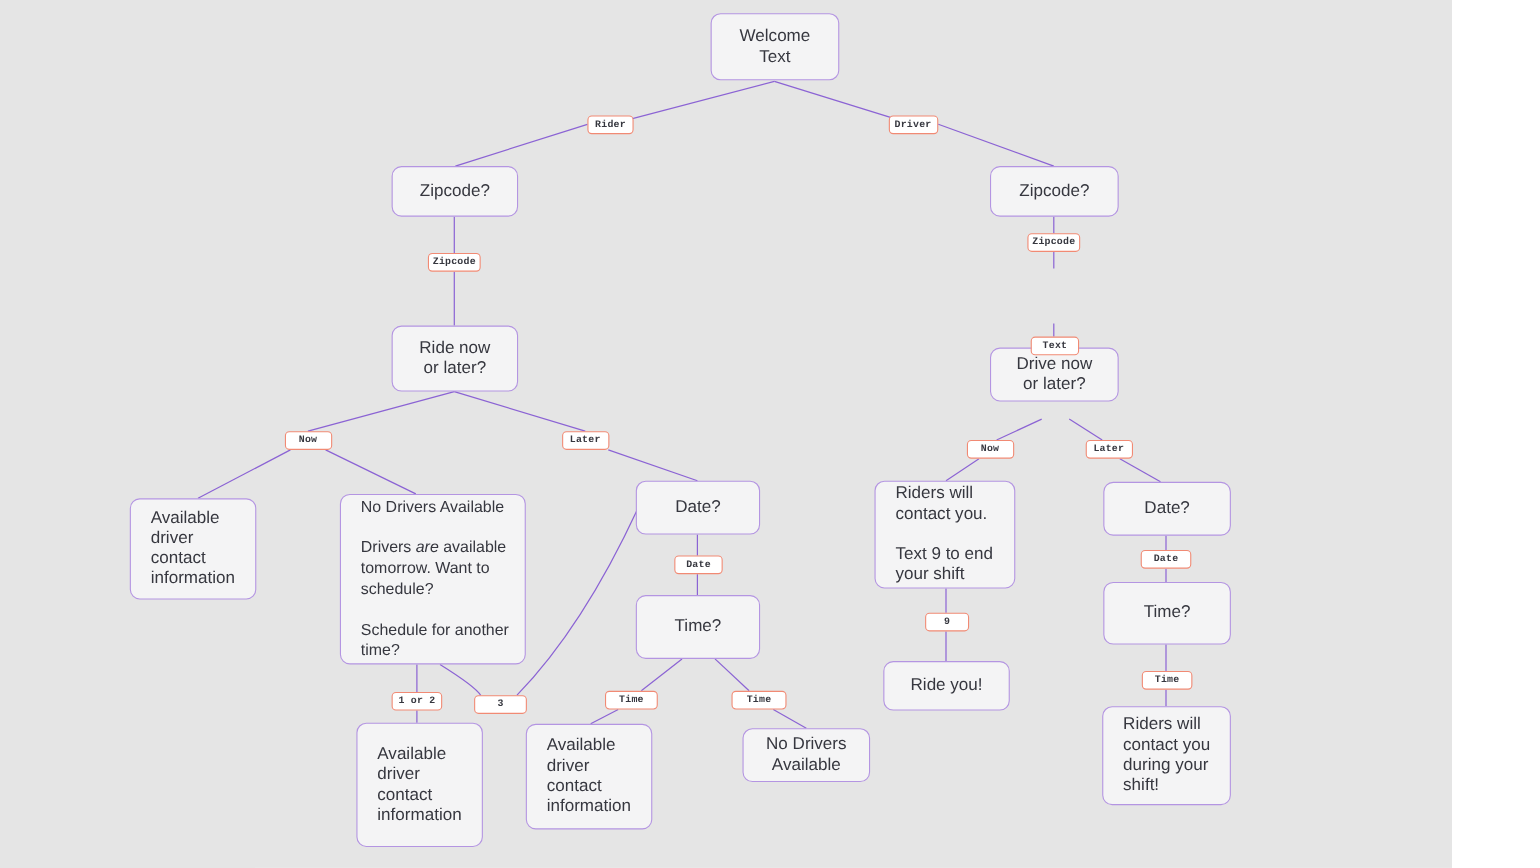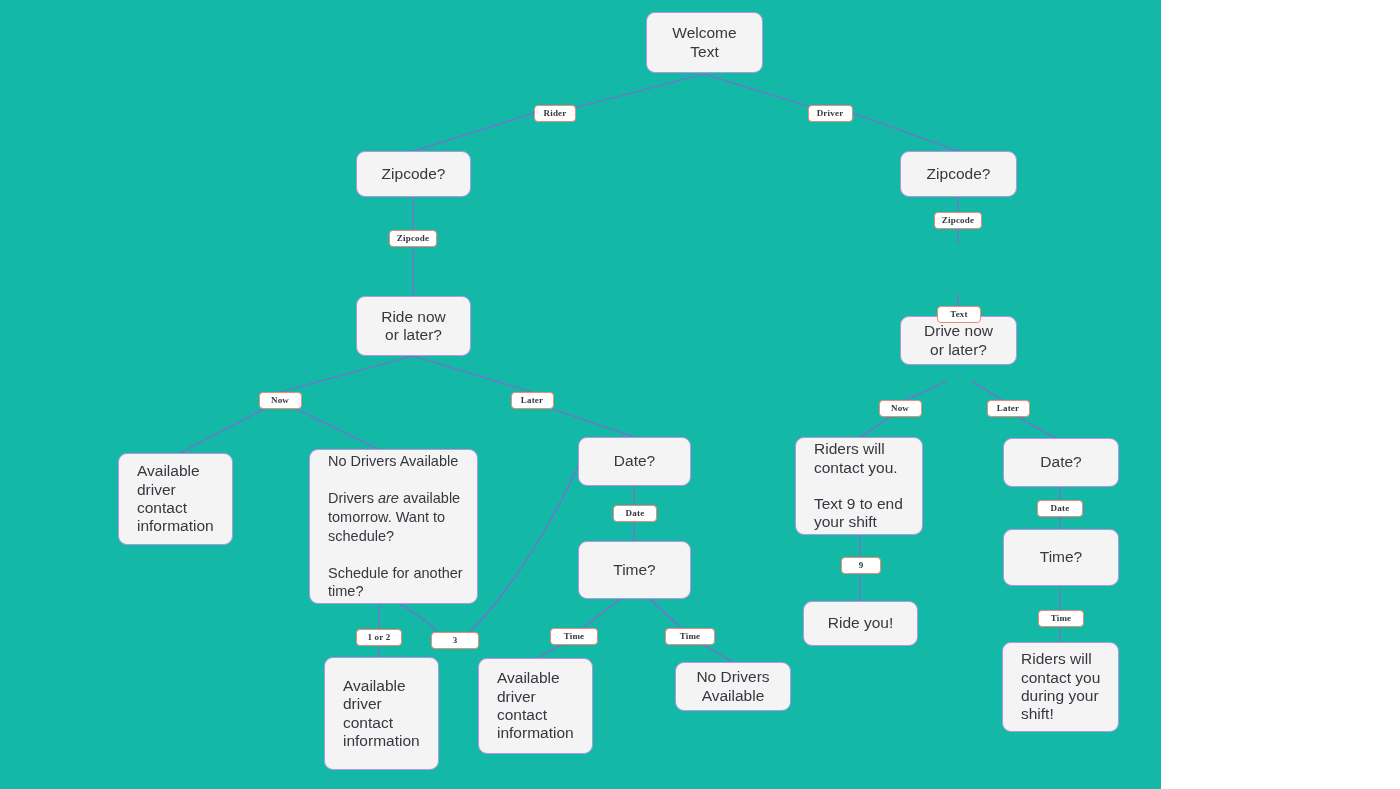--- a/index.html
+++ b/index.html
@@ -7,23 +7,23 @@
     margin: 0;
     padding: 0;
     background: #ffffff;
   }
   body {
     font-family: "Liberation Sans", sans-serif;
     -webkit-font-smoothing: antialiased;
   }
   #canvas {
     position: relative;
-    width: 1161px;
+    width: 1320px;
     height: 789px;
-    background: #14b8a6;
+    background: #e5e5e5;
     overflow: hidden;
   }
   #edges {
     position: absolute;
     left: 0; top: 0;
     width: 1400px;
     height: 789px;
     pointer-events: none;
   }
   .node {
@@ -61,21 +61,21 @@
     font-style: italic;
     margin-top: 26px;
   }
   .edge-label {
     position: absolute;
     box-sizing: border-box;
     background: #ffffff;
     border: 1.4px solid #f18a74;
     border-radius: 4px;
     color: #36373f;
-    font-family: Liberation Serif, serif;
+    font-family: Liberation Mono, monospace;
     font-size: 9px;
     font-weight: bold;
     letter-spacing: 0.2px;
     display: flex;
     align-items: center;
     justify-content: center;
     height: 17px;
     z-index: 3;
     white-space: nowrap;
     text-align: right;

